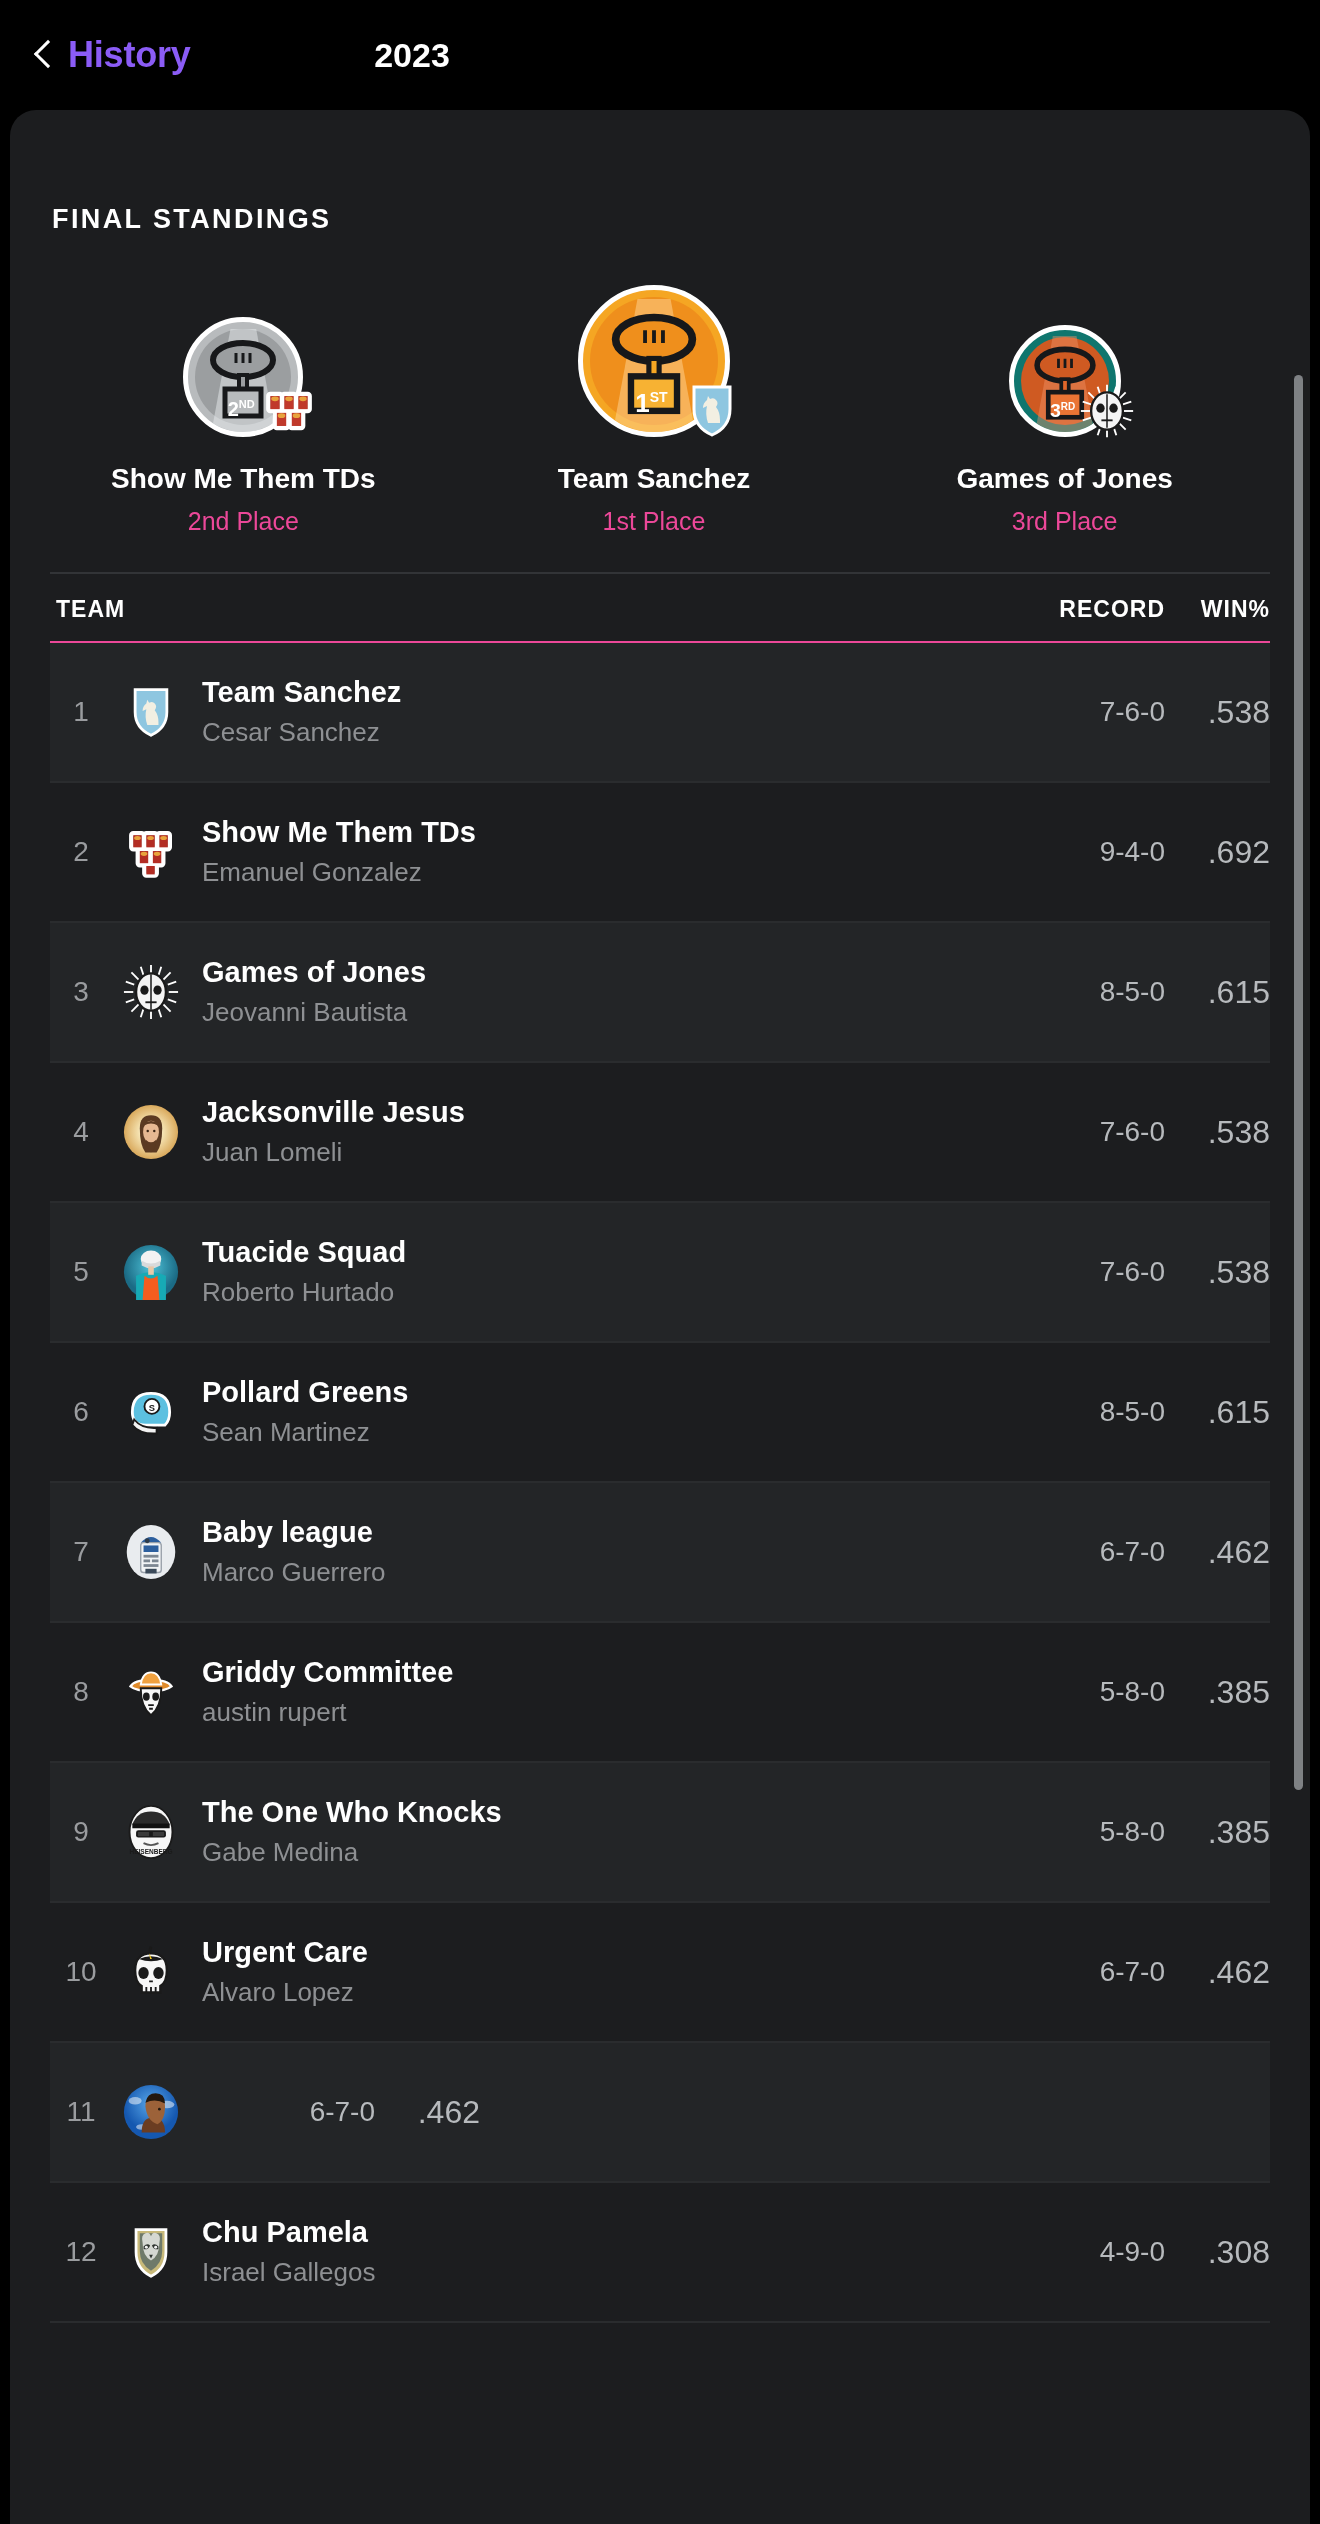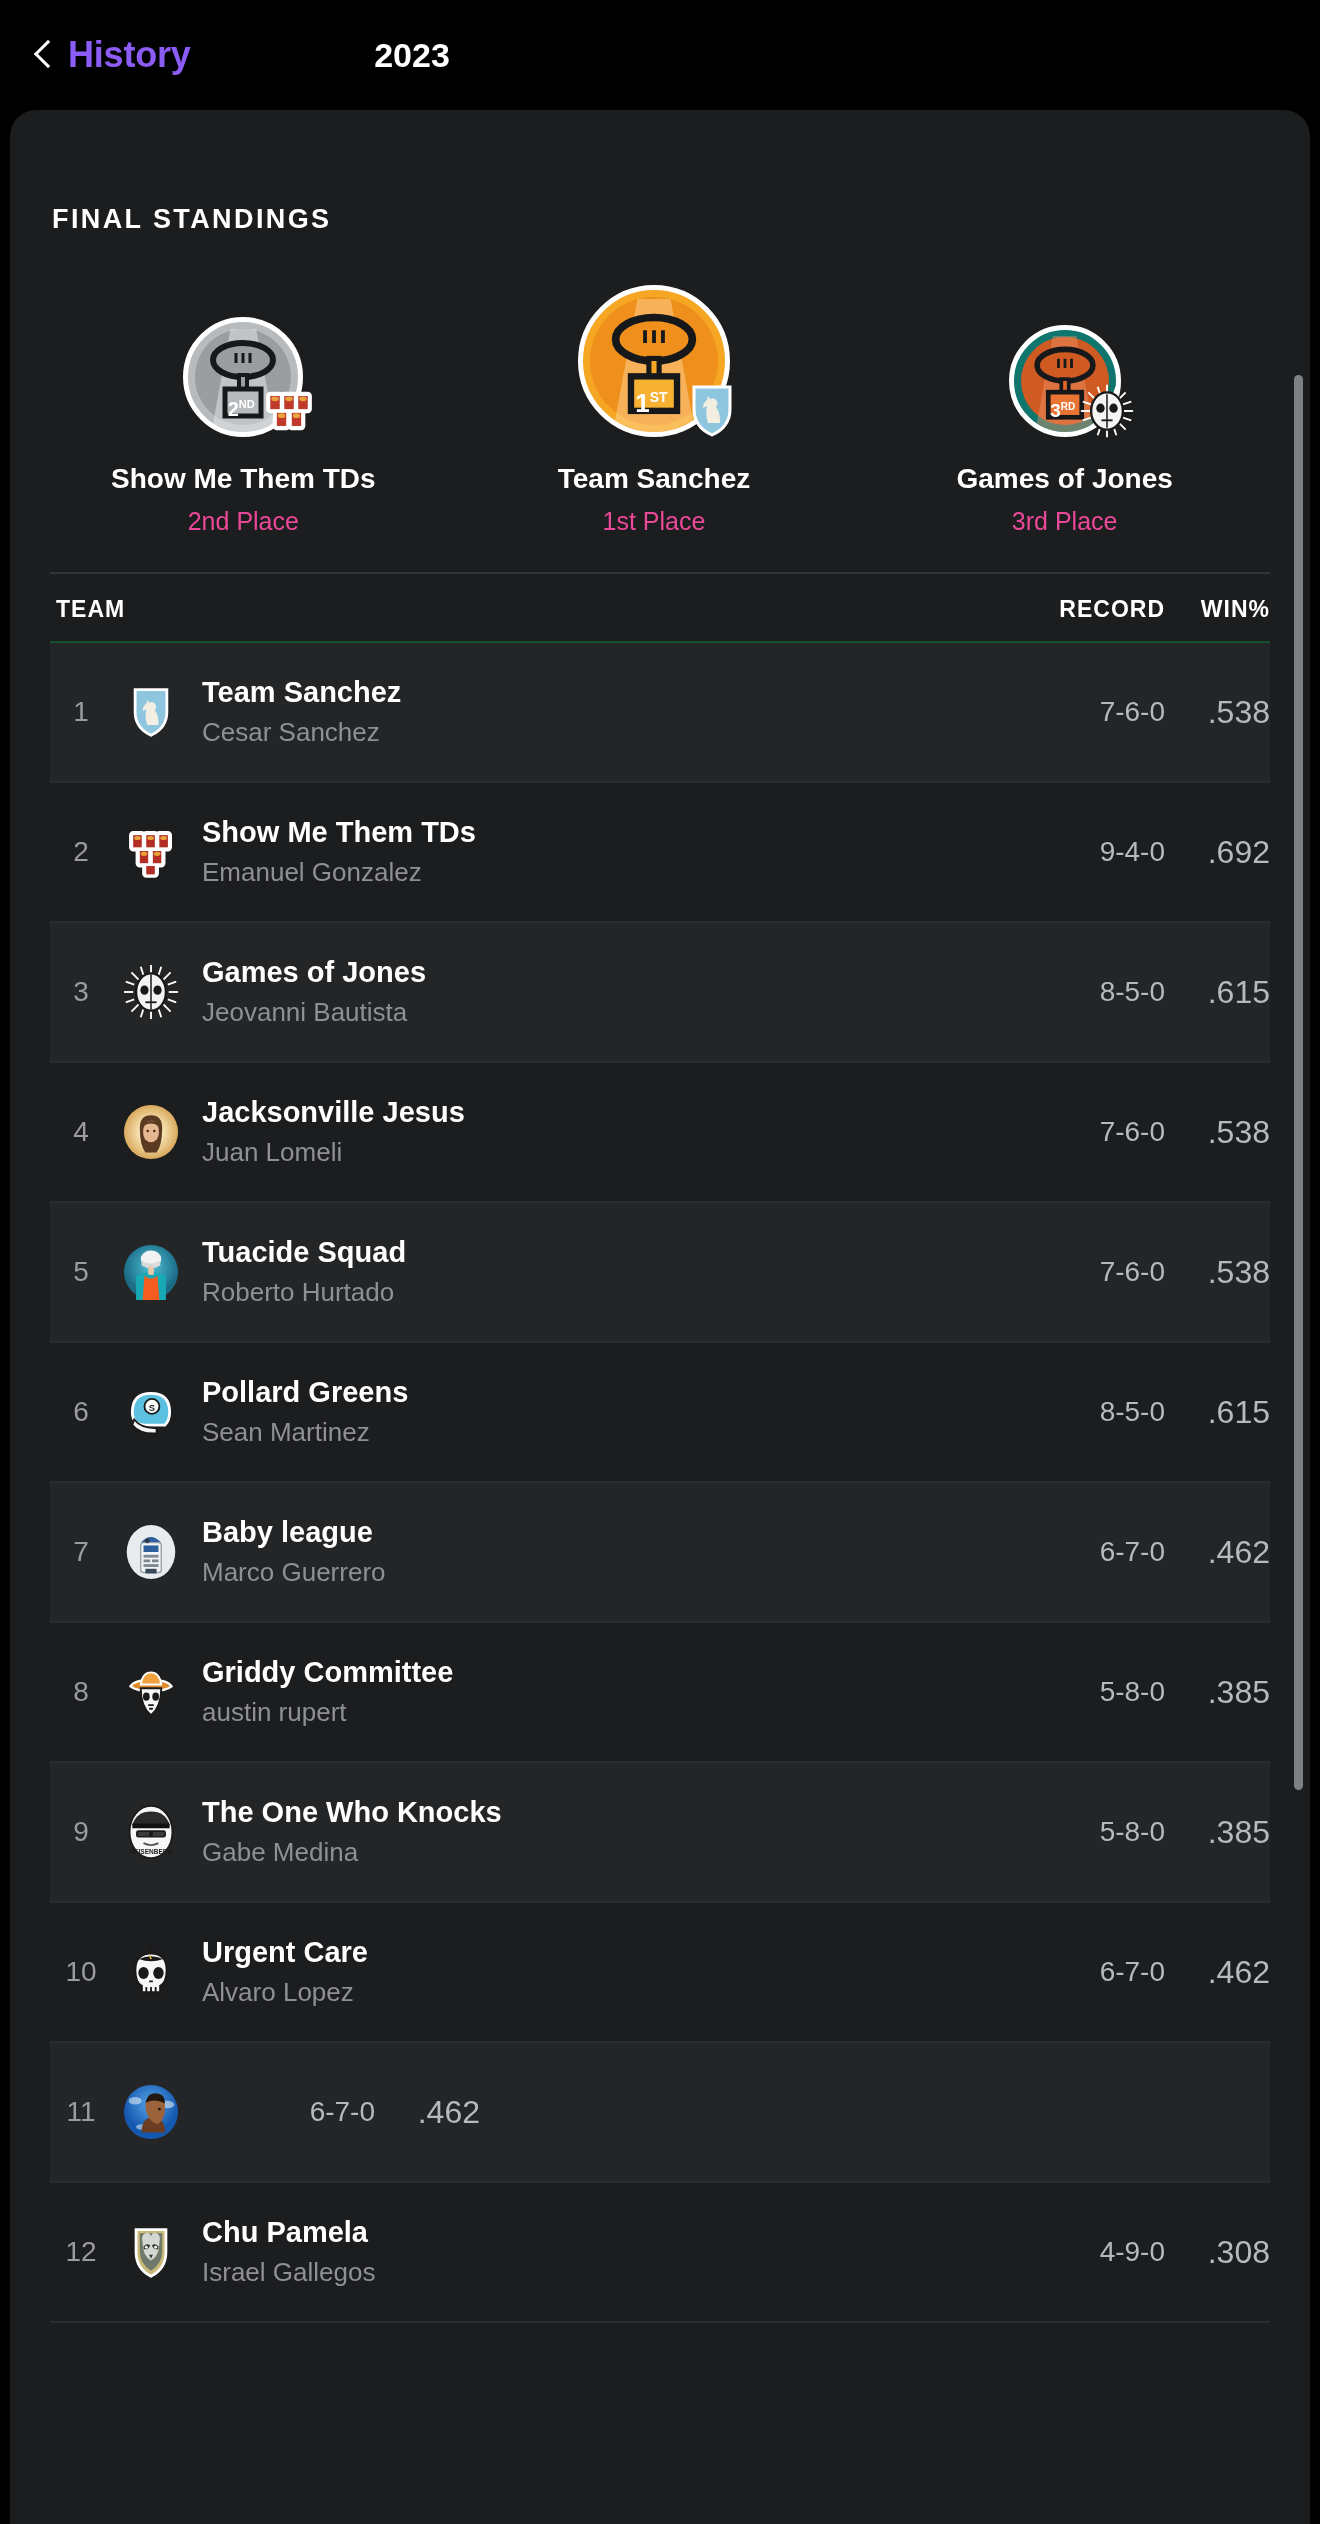--- a/index.html
+++ b/index.html
@@ -73,21 +73,21 @@
     font-size: 27px;
     font-weight: 800;
     letter-spacing: 2.4px;
     padding: 94px 0 0 42px;
   }
 
   
   .podium {
     display: flex;
     align-items: flex-end;
-    justify-content: flex-end;
+    justify-content: space-between;
     padding: 50px 40px 0 28px;
     gap: 0;
   }
   .pod {
     flex: 1;
     display: flex;
     flex-direction: column;
     align-items: center;
   }
   .pod-badge-wrap {
@@ -166,21 +166,21 @@
     text-align: center;
   }
 
   
   .table-head {
     display: flex;
     align-items: center;
     margin: 36px 40px 0 40px;
     padding: 22px 0 18px 0;
     border-top: 2px solid #323437;
-    border-bottom: 2px solid #14532d;
+    border-bottom: 2px solid #ec4899;
   }
   .th { color: #ffffff; font-size: 23px; font-weight: 700; letter-spacing: 1px; }
   .th-team { flex: 1; padding-left: 6px; }
   .th-record { width: 185px; text-align: right; }
   .th-win { width: 105px; text-align: right; }
 
   .rows { margin: 0 40px; }
 
   .row {
     display: flex;

